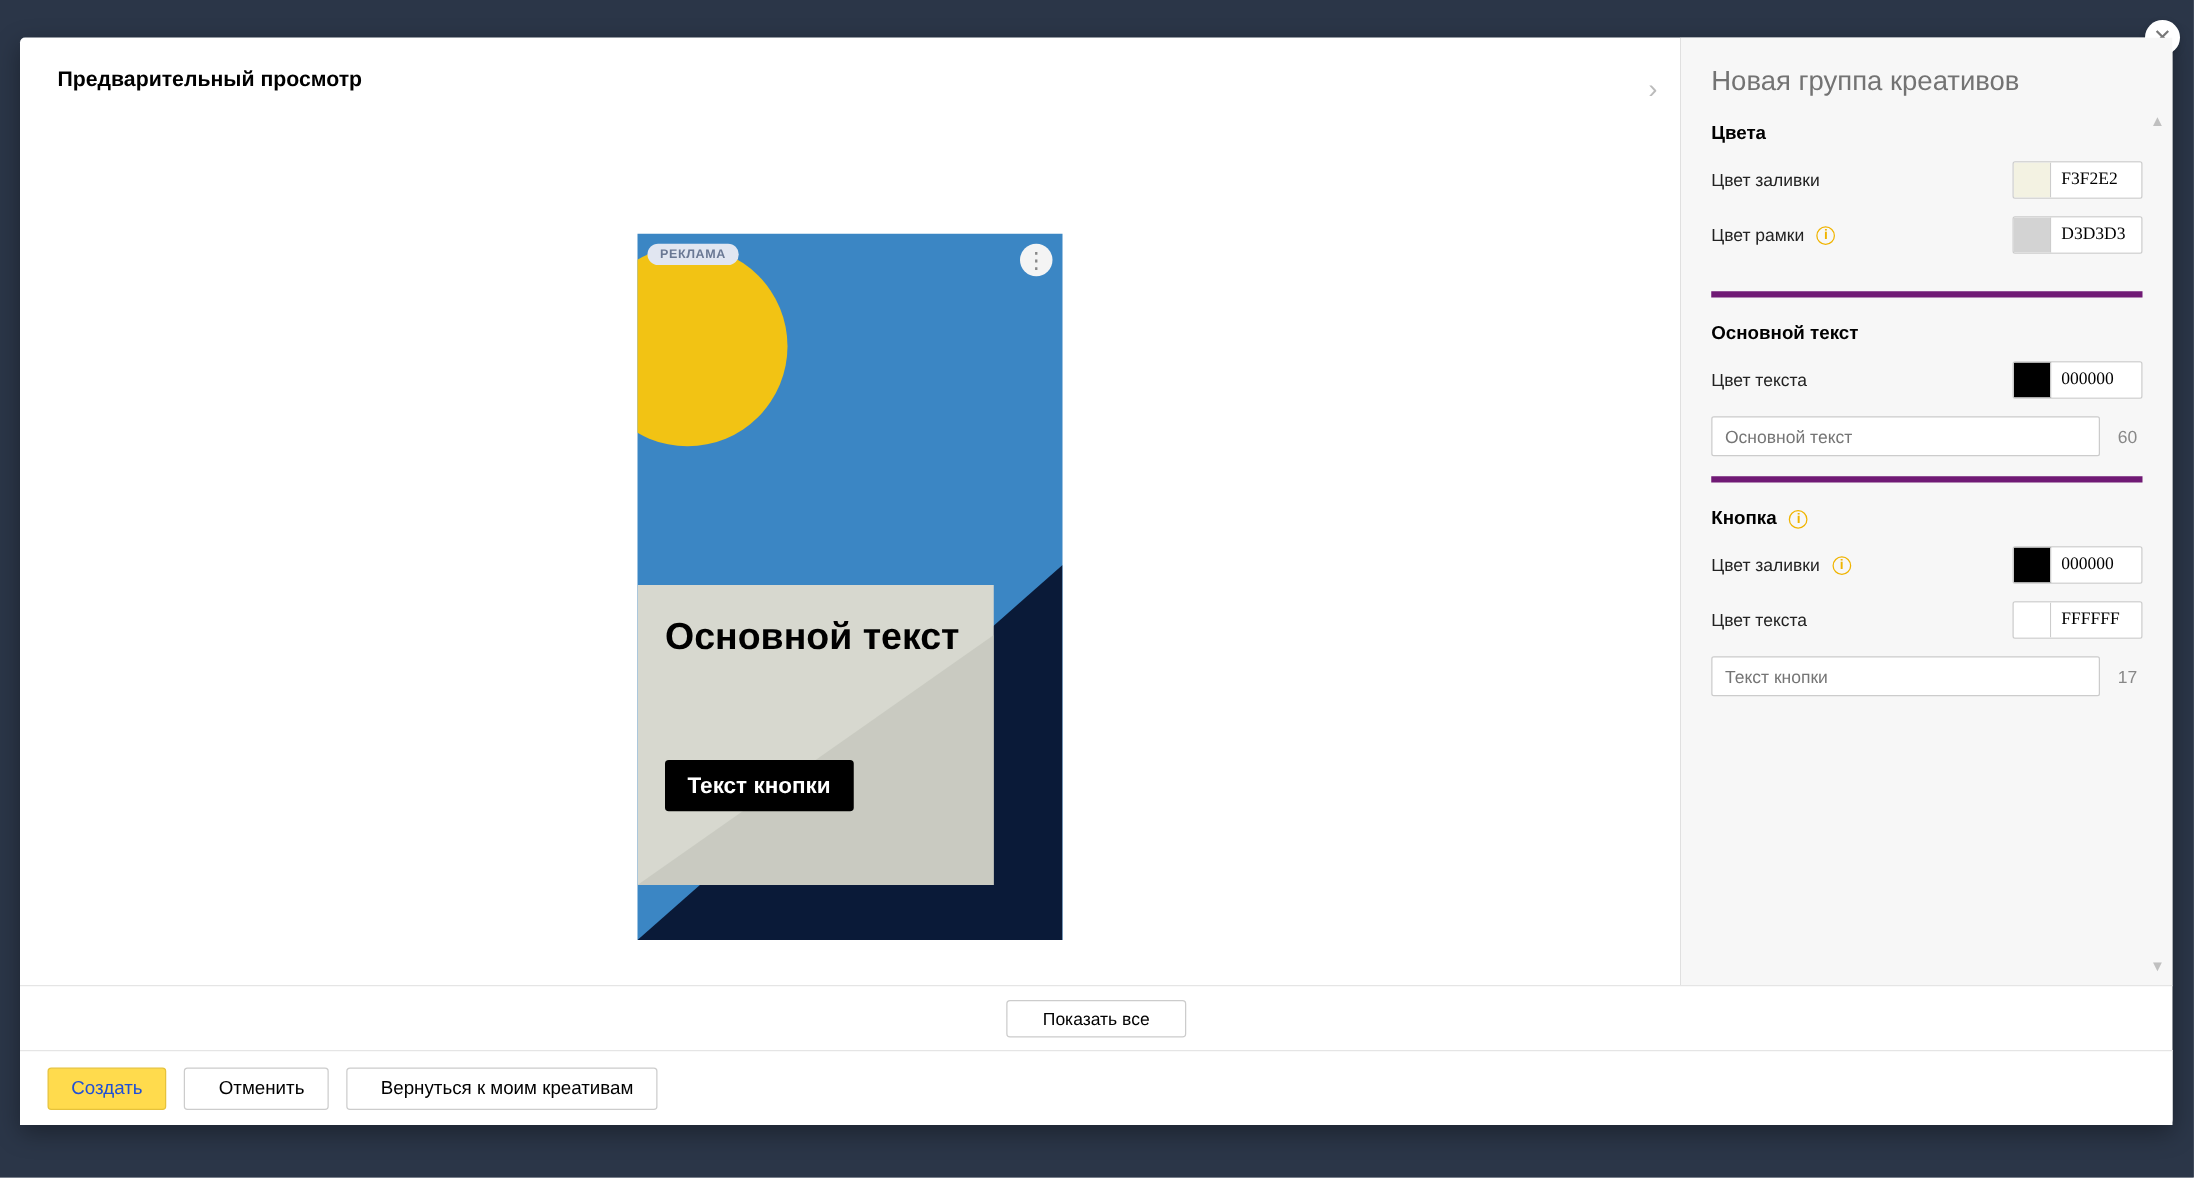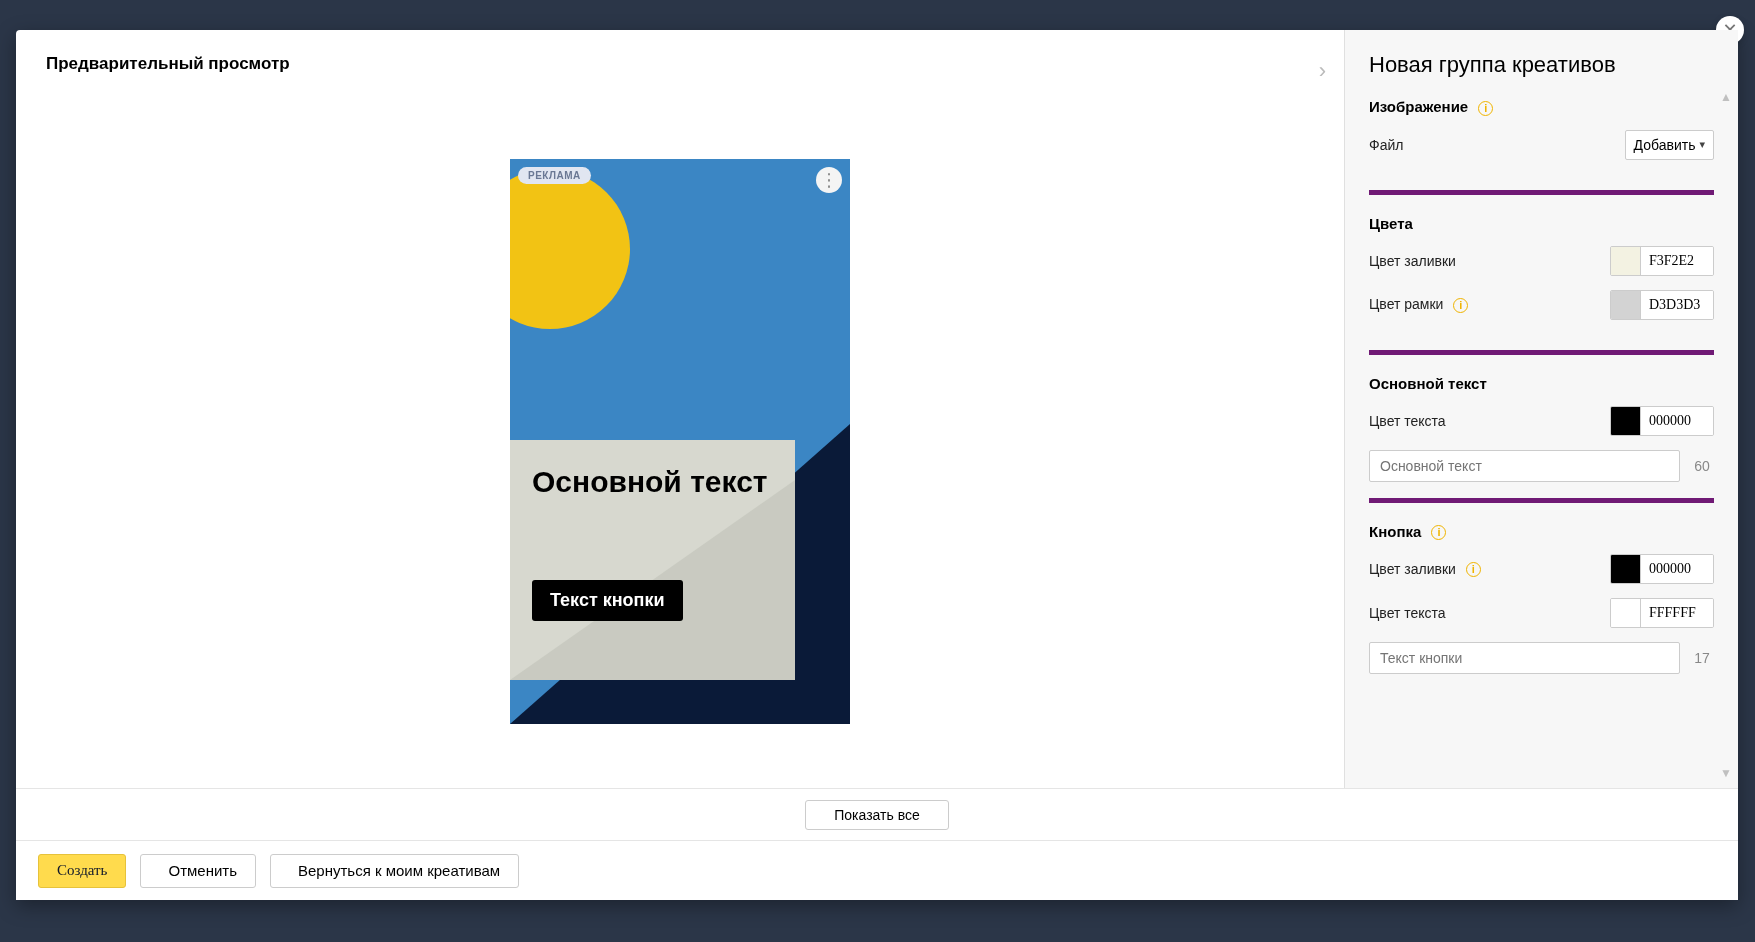--- a/index.html
+++ b/index.html
@@ -40,20 +40,21 @@
     flex: 1;
     display: flex;
     overflow: hidden;
   }
   .preview-panel {
     flex: 1;
     border-right: 1px solid #e0e0e0;
     display: flex;
     flex-direction: column;
     position: relative;
+    gap: 28px;
   }
   .preview-header {
     display: flex;
     align-items: center;
     padding: 24px 30px 10px 30px;
   }
   .preview-title {
     font-size: 17px;
     font-weight: 700;
     color: #000;
@@ -157,21 +158,21 @@
   .settings-panel {
     width: 393px;
     background: #f7f7f7;
     display: flex;
     flex-direction: column;
     position: relative;
   }
   .settings-title {
     font-size: 22px;
     font-weight: 400;
-    color: #000000;
+    color: #737373;
     padding: 22px 18px 20px 24px;
   }
   .settings-scroll {
     flex: 1;
     overflow-y: auto;
     padding: 0 24px 20px 24px;
   }
   .section { border-top: 5px solid #701a75; padding: 20px 0 16px 0; }
   .section:first-child { border-top: none; padding-top: 0; }
   .section-title {
@@ -283,21 +284,21 @@
     background: #fff;
   }
   .btn {
     height: 34px;
     border-radius: 3px;
     font-size: 15px;
     padding: 0 18px;
     cursor: pointer;
     border: 1px solid transparent;
   }
-  .btn-primary { background: #ffdb4d; border-color: #e6c23b; color: #0f172a; font-family: Liberation Serif, serif; }
+  .btn-primary { background: #ffdb4d; border-color: #e6c23b; color: #1d4ed8; }
   .btn-default { background: #fff; border-color: #ccc; color: #000; padding-left: 27px; }
 
   
   .settings-scroll::-webkit-scrollbar { width: 8px; }
   .settings-scroll::-webkit-scrollbar-thumb { background: #c9c9c9; border-radius: 4px; }
 </style>
 </head>
 <body>
 
 <div class="backdrop"></div>
@@ -333,33 +334,20 @@
         </div>
       </div>
     </div>
 
     <div class="settings-panel">
       <div class="settings-title">Новая группа креативов</div>
       <span class="settings-nav-indicator up">▲</span>
 
       <div class="settings-scroll">
 
-        <div class="section">
-          <div class="section-title">
-            <span>Изображение</span>
-            <span class="info">i</span>
-          </div>
-          <div class="row">
-            <span class="row-label">Файл</span>
-            <button class="add-btn">
-              <span>Добавить</span>
-              <span class="caret">▾</span>
-            </button>
-          </div>
-        </div>
 
         <div class="section">
           <div class="section-title">Цвета</div>
           <div class="row">
             <span class="row-label">Цвет заливки</span>
             <div class="color-ctrl">
               <div class="swatch" style="background:#F3F2E2"></div>
               <input class="color-input" value="F3F2E2" style="">
             </div>
           </div>

